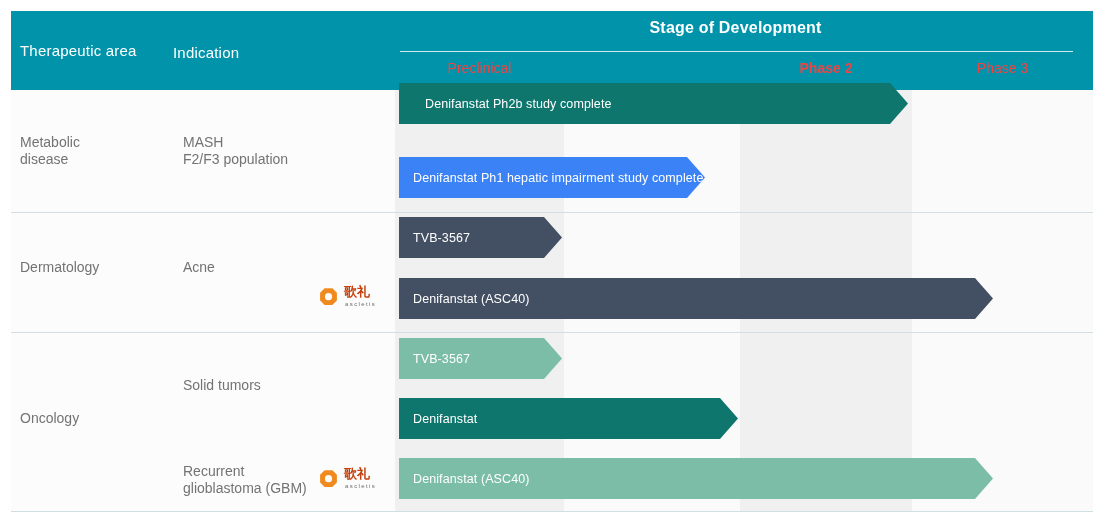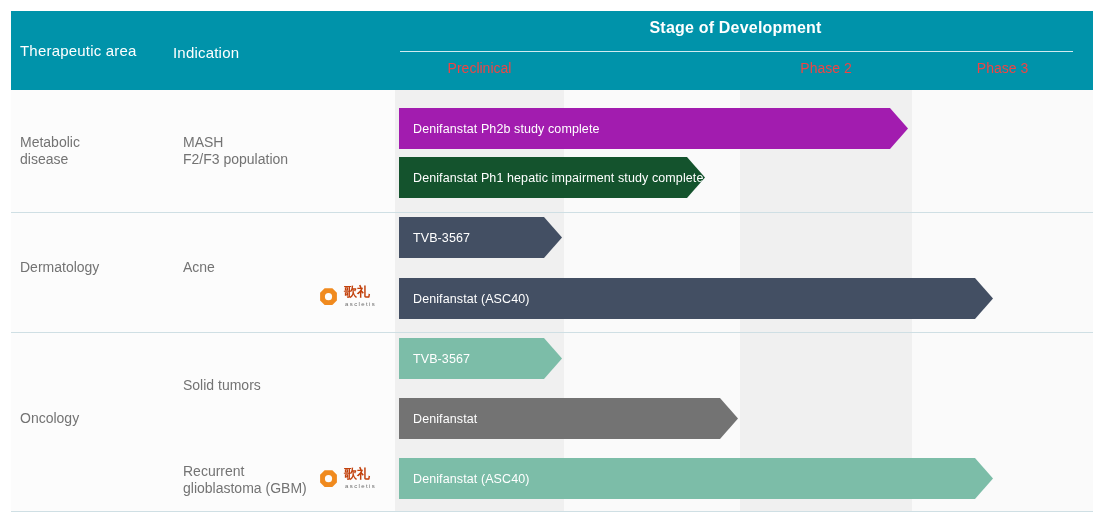--- a/index.html
+++ b/index.html
@@ -159,32 +159,32 @@
   </div>
 
   <div class="header-band"></div>
 
   <div class="hdr-col-label" id="hdr-therapeutic">Therapeutic area</div>
   <div class="hdr-col-label" id="hdr-indication">Indication</div>
   <div id="hdr-stage">Stage of Development</div>
   <div id="stage-divider"></div>
 
   <div class="phase-label" style="left:395px;width:169px;">Preclinical</div>
-  <div class="phase-label" style="left:740px;width:172px;">Phase 2</div>
+  <div class="phase-label" style="left:740px;width:172px;font-weight:bold;">Phase 2</div>
   <div class="phase-label" style="left:912px;width:181px;">Phase 3</div>
 
   <div class="area-label" style="left:20px;top:134px;">Metabolic
 disease</div>
   <div class="indication-label" style="left:183px;top:134px;">MASH
 F2/F3 population</div>
 
-  <div class="bar" style="left:399px;top:108px;width:509px;background:#a21caf;">
+  <div class="bar" style="left:399px;top:83px;width:509px;background:#0f766e;padding-left:12px;">
     <span class="bar-label">Denifanstat Ph2b study complete</span>
   </div>
-  <div class="bar" style="left:399px;top:157px;width:306px;background:#14532d;">
+  <div class="bar" style="left:399px;top:157px;width:306px;background:#3b82f6;">
     <span class="bar-label">Denifanstat Ph1 hepatic impairment study complete</span>
   </div>
 
   <div class="row-divider" style="top:212px;"></div>
 
   <div class="area-label" style="left:20px;top:259px;">Dermatology</div>
   <div class="indication-label" style="left:183px;top:259px;">Acne</div>
 
   <div class="ascletis-logo" style="left:318px;top:284px;">
     <span class="mark">
@@ -218,21 +218,21 @@
         <circle cx="12" cy="11" r="4.1" fill="#fcfcfc"></circle>
       </svg>
     </span>
     <span class="cn">歌礼</span>
     <span class="latin">ascletis</span>
   </div>
 
   <div class="bar" style="left:399px;top:338px;width:163px;background:#7cbda8;">
     <span class="bar-label">TVB-3567</span>
   </div>
-  <div class="bar" style="left:399px;top:398px;width:339px;background:#737373;">
+  <div class="bar" style="left:399px;top:398px;width:339px;background:#0f766e;">
     <span class="bar-label">Denifanstat</span>
   </div>
   <div class="bar" style="left:399px;top:458px;width:594px;background:#7cbda8;">
     <span class="bar-label">Denifanstat (ASC40)</span>
   </div>
 
   <div class="bottom-rule"></div>
 </div>
 
 </body></html>

